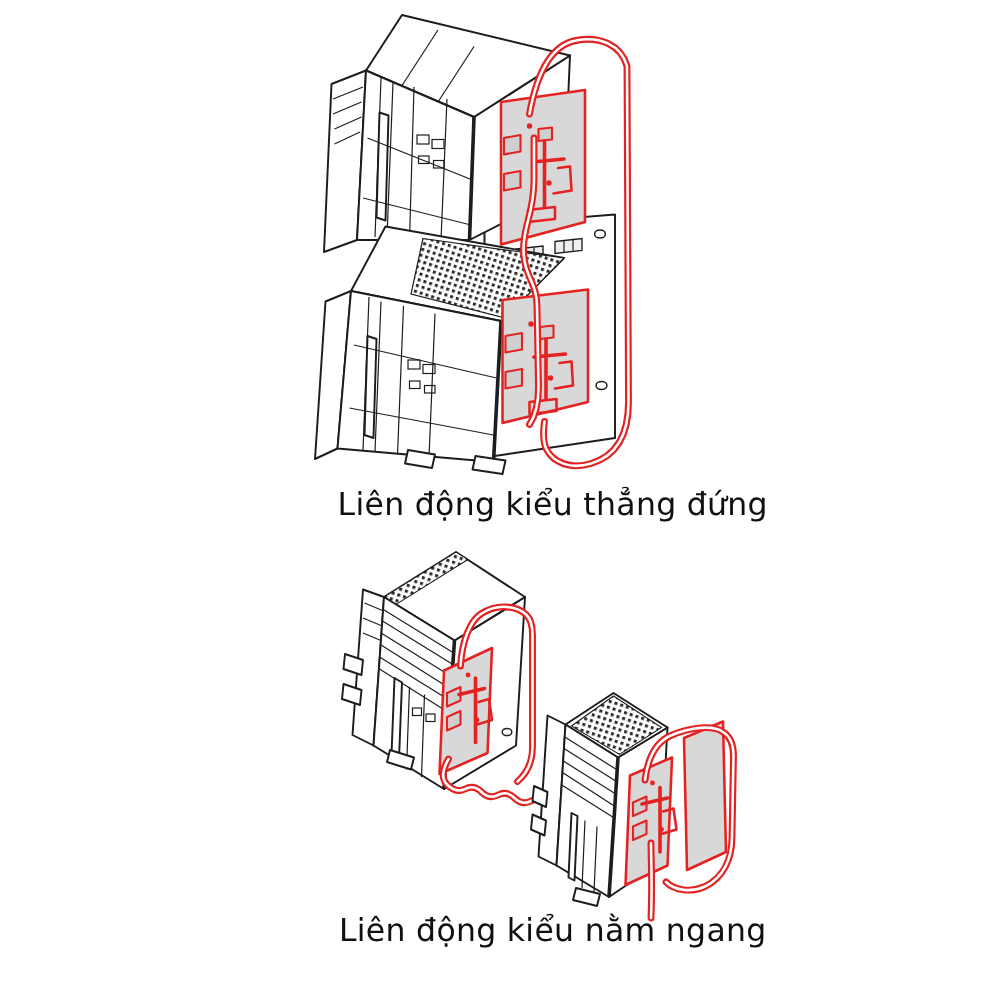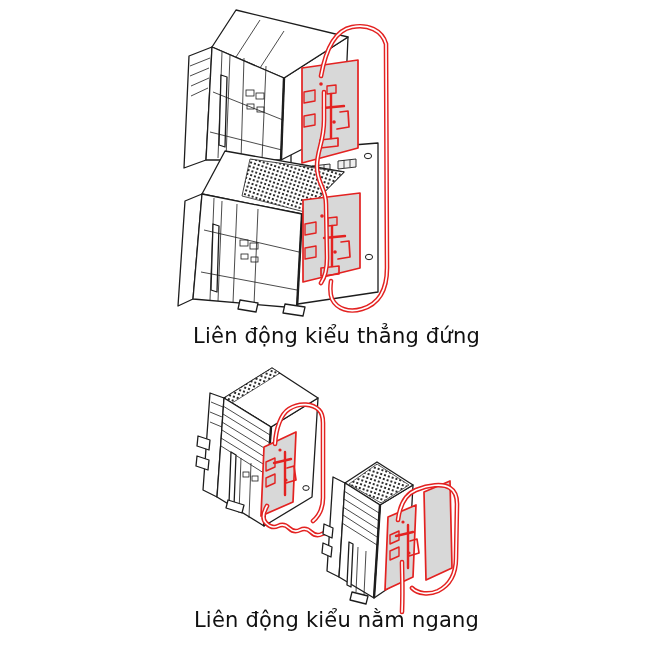--- a/index.html
+++ b/index.html
@@ -5,20 +5,21 @@
   :root{
     --red:#e32221;
     --gray:#d8d8d8;
     --outline:#1d1d1d;
     --text:#101010;
   }
   html,body{margin:0;padding:0;background:#fff;}
   .page{
     position:relative;width:564px;height:657px;background:#fff;overflow:hidden;
     font-family:"DejaVu Sans","Liberation Sans",sans-serif;
+    margin-left:32px;
   }
   .fig-svg{position:absolute;}
   .caption{
     position:absolute;left:0;width:657px;text-align:center;
     font-size:21px;line-height:28px;color:var(--text);
     transform:translateX(8px);
     letter-spacing:0.2px;
   }
   #caption-vertical{top:322px;}
   #caption-horizontal{top:606px;}

